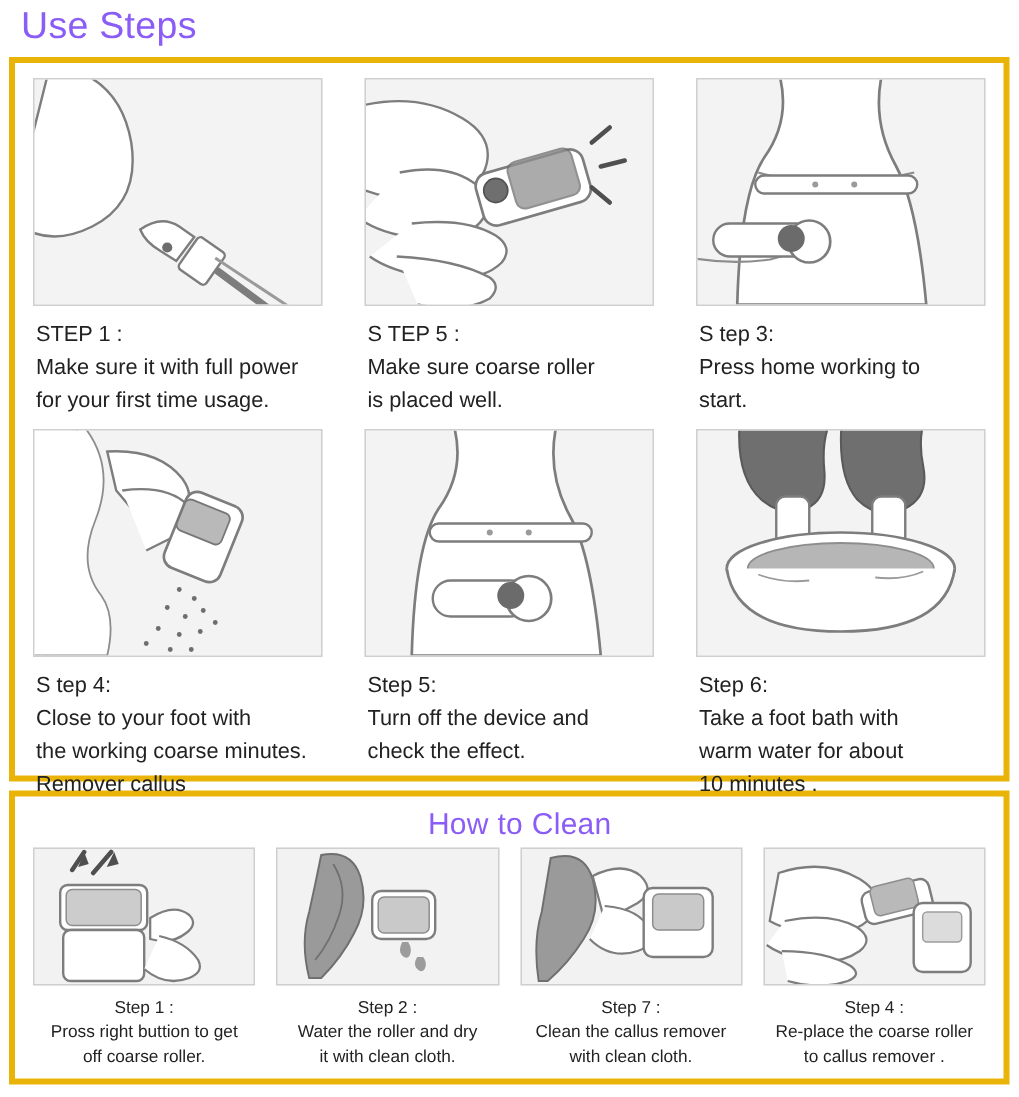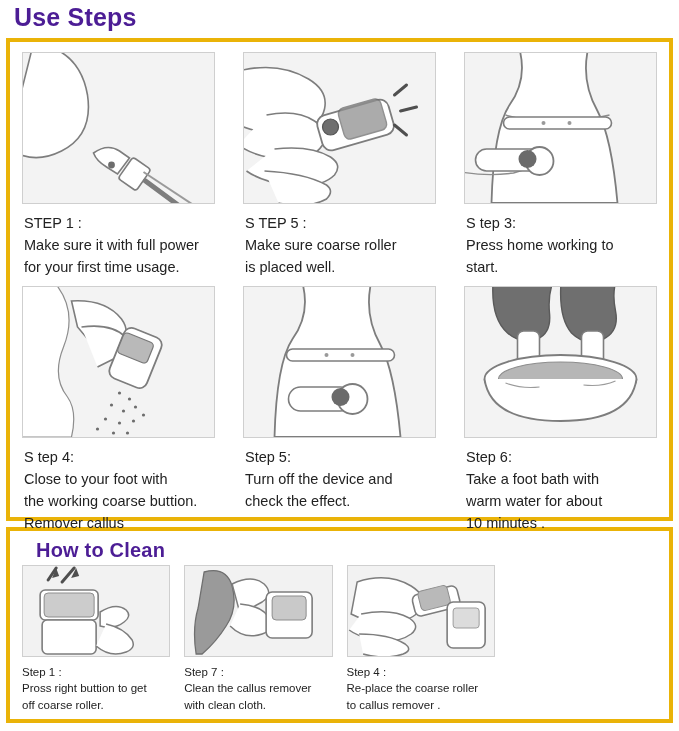--- a/index.html
+++ b/index.html
@@ -19,22 +19,22 @@
     width: 679px;
     height: 731px;
     position: relative;
     box-sizing: border-box;
     padding: 0 6px;
   }
 
   
   .section-title {
     font-size: 25px;
-    font-weight: 700;
-    color: #4c1d95;
+    font-weight: 400;
+    color: #8b5cf6;
     letter-spacing: 0.2px;
     line-height: 1.1;
     margin: 4px 0 6px 8px;
   }
   .section-title.inner {
     font-size: 20px;
     margin: 8px 0 4px 14px;
   }
 
   
@@ -43,20 +43,21 @@
     box-sizing: border-box;
   }
   .panel.steps {
     height: 483px;
     padding: 10px 12px 6px 12px;
   }
   .panel.clean {
     height: 196px;
     margin-top: 6px;
     padding: 0 12px 6px 12px;
+    text-align: center;
   }
 
   
   .steps-grid {
     display: grid;
     grid-template-columns: repeat(3, 1fr);
     column-gap: 28px;
     row-gap: 4px;
   }
   .step-cell {
@@ -202,21 +203,21 @@
                 <circle cx="120" cy="128" r="1.6"></circle>
                   <circle cx="74" cy="142" r="1.6"></circle>
                 <circle cx="90" cy="146" r="1.6"></circle>
                   <circle cx="104" cy="146" r="1.6"></circle>
               </g>
             </svg>
           </div>
         </div>
         <div class="step-text">S tep 4:
 Close to your foot with
-the working coarse buttion.
+the working coarse minutes.
 Remover callus</div>
       </div>
 
       <div class="step-cell">
         <div class="thumb">
           <div class="ill">
             <svg viewBox="0 0 190 150" preserveAspectRatio="xMidYMid meet">
               <rect x="0" y="0" width="190" height="150" fill="#f3f3f3"></rect>
               <path d="M56 -10 q12 34 -8 62 q-16 24 -18 98 L156 150 q-6 -66 -20 -92 q-18 -32 -8 -68 z" fill="#ffffff" stroke="#7d7d7d" stroke-width="1.8"></path>
               <rect x="42" y="62" width="108" height="12" rx="6" fill="#ffffff" stroke="#7d7d7d" stroke-width="1.6"></rect>
@@ -277,20 +278,38 @@
               <path d="M74 46 q16 -10 26 -2 q6 6 -2 12 q-10 8 -24 4 z" fill="#ffffff" stroke="#7d7d7d" stroke-width="1.5"></path>
               <path d="M80 58 q18 4 26 16 q4 8 -6 12 q-16 6 -30 -6" fill="#ffffff" stroke="#7d7d7d" stroke-width="1.5"></path>
             </svg>
           </div>
         </div>
         <div class="clean-text">Step 1 :
 Pross right buttion to get
 off coarse roller.</div>
       </div>
 
+      <div class="clean-cell">
+        <div class="clean-thumb">
+          <div class="ill">
+            <svg viewBox="0 0 140 90" preserveAspectRatio="xMidYMid meet">
+              <rect x="0" y="0" width="140" height="90" fill="#f2f2f2"></rect>
+              <path d="M26 4 q20 -4 26 14 q6 20 -4 38 q-8 16 -22 30 L18 86 q-6 -24 0 -44 q4 -18 8 -38 z" fill="#9a9a9a" stroke="#6f6f6f" stroke-width="1.3"></path>
+              <path d="M34 10 q10 16 4 34 q-6 18 -16 30" fill="none" stroke="#6f6f6f" stroke-width="1.2"></path>
+              <rect x="60" y="28" width="42" height="32" rx="6" fill="#ffffff" stroke="#7d7d7d" stroke-width="1.6"></rect>
+              <rect x="64" y="32" width="34" height="24" rx="4" fill="#c9c9c9" stroke="#8d8d8d" stroke-width="1"></rect>
+              <path d="M80 62 q-3 6 0 9 q3 3 5 0 q2 -4 -1 -9 z" fill="#9c9c9c"></path>
+              <path d="M90 72 q-3 5 0 8 q3 3 5 0 q2 -4 -1 -8 z" fill="#9c9c9c"></path>
+            </svg>
+          </div>
+        </div>
+        <div class="clean-text">Step 2 :
+Water the roller and dry
+it with clean cloth.</div>
+      </div>
 
       <div class="clean-cell">
         <div class="clean-thumb">
           <div class="ill">
             <svg viewBox="0 0 140 90" preserveAspectRatio="xMidYMid meet">
               <rect x="0" y="0" width="140" height="90" fill="#f2f2f2"></rect>
               <path d="M16 6 q22 -6 28 14 q6 22 -6 40 q-10 16 -24 28 L8 88 q-4 -26 2 -46 q3 -18 6 -36 z" fill="#9a9a9a" stroke="#6f6f6f" stroke-width="1.3"></path>
               <path d="M44 18 q20 -10 32 0 q10 10 -2 18 l-22 12 z" fill="#ffffff" stroke="#7d7d7d" stroke-width="1.5"></path>
               <path d="M52 38 q24 2 30 16 q4 10 -8 14 q-18 6 -32 -8" fill="#ffffff" stroke="#7d7d7d" stroke-width="1.5"></path>
               <rect x="78" y="26" width="46" height="46" rx="6" fill="#ffffff" stroke="#7d7d7d" stroke-width="1.6"></rect>

